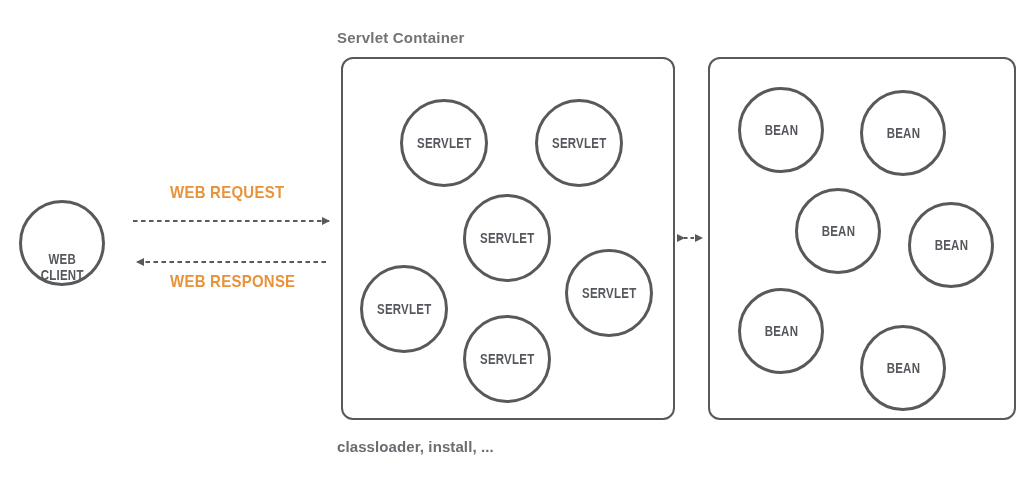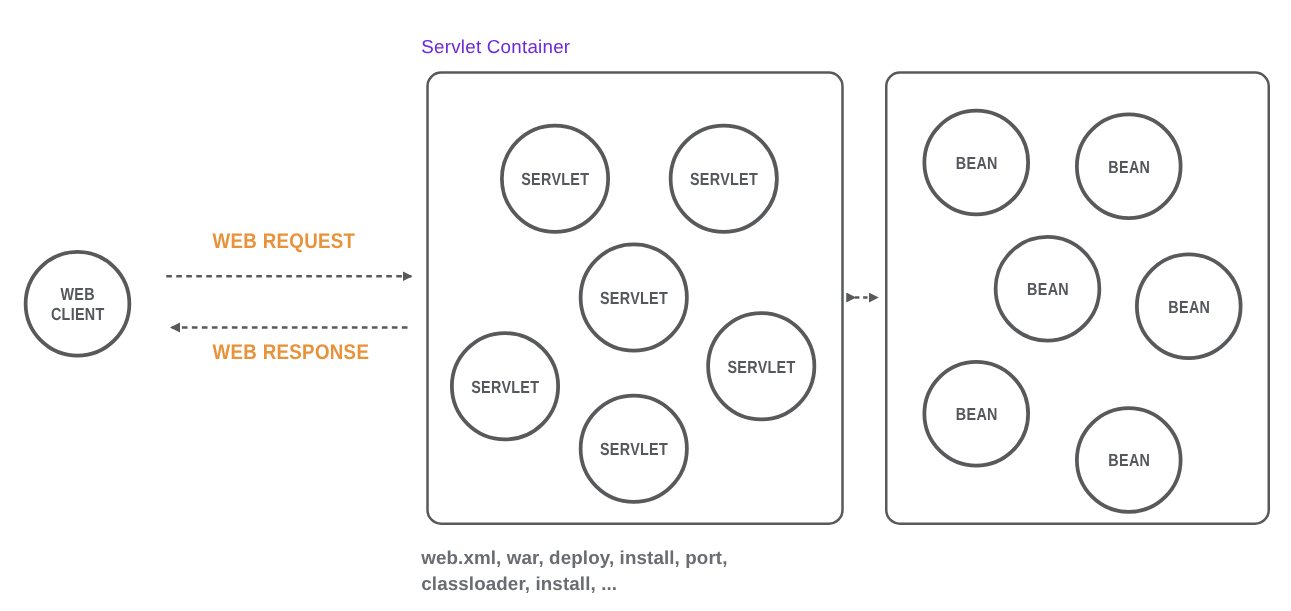--- a/index.html
+++ b/index.html
@@ -20,23 +20,23 @@
     pointer-events: none;
   }
   .container-box {
     position: absolute;
     border: 2.5px solid #58595b;
     border-radius: 12px;
     background: #ffffff;
   }
   .container-title {
     position: absolute;
-    font-weight: normal;
+    font-weight: bold;
     font-size: 15px;
-    color: #6d28d9;
+    color: #737373;
     letter-spacing: 0.2px;
     white-space: nowrap;
   }
   .node-circle {
     position: absolute;
     border: 3px solid #58595b;
     border-radius: 50%;
     background: #ffffff;
     display: flex;
     align-items: center;
@@ -86,21 +86,21 @@
       </marker>
     </defs>
 
     <line x1="133" y1="221" x2="329" y2="221" stroke="#58595b" stroke-width="2" stroke-dasharray="4.5,3.5" marker-end="url(#arrR)"></line>
 
     <line x1="326" y1="262" x2="137" y2="262" stroke="#58595b" stroke-width="2" stroke-dasharray="4.5,3.5" marker-end="url(#arrR)"></line>
 
     <line x1="684" y1="238" x2="702" y2="238" stroke="#58595b" stroke-width="2" stroke-dasharray="3.5,3" marker-start="url(#arrR)" marker-end="url(#arrR)"></line>
   </svg>
 
-  <div class="node-circle" style="left:19px; top:200px; width:86px; height:86px;">
+  <div class="node-circle" style="left:19px; top:200px; width:86px; height:86px;align-items:flex-end;">
     <span class="node-label"><span>WEB</span><br><span>CLIENT</span></span>
   </div>
 
   <div class="flow-label" style="left:170px; top:183px;">WEB REQUEST</div>
   <div class="flow-label" style="left:170px; top:272px;">WEB RESPONSE</div>
 
   <div class="container-title" style="left:337px; top:29px;">Servlet Container</div>
   <div class="container-box" style="left:341px; top:57px; width:334px; height:363px;"></div>
 
   <div class="node-circle" style="left:400px; top:99px; width:88px; height:88px;">
@@ -137,17 +137,16 @@
     <span class="node-label">BEAN</span>
   </div>
   <div class="node-circle" style="left:738px; top:288px; width:86px; height:86px;">
     <span class="node-label">BEAN</span>
   </div>
   <div class="node-circle" style="left:860px; top:325px; width:86px; height:86px;">
     <span class="node-label">BEAN</span>
   </div>
 
   <div class="caption" style="left:337px; top:436px;">
-    <div>web.xml, war, deploy, install, port,</div>
     <div>classloader, install, ...</div>
   </div>
 
 </div>
 
 </body></html>

